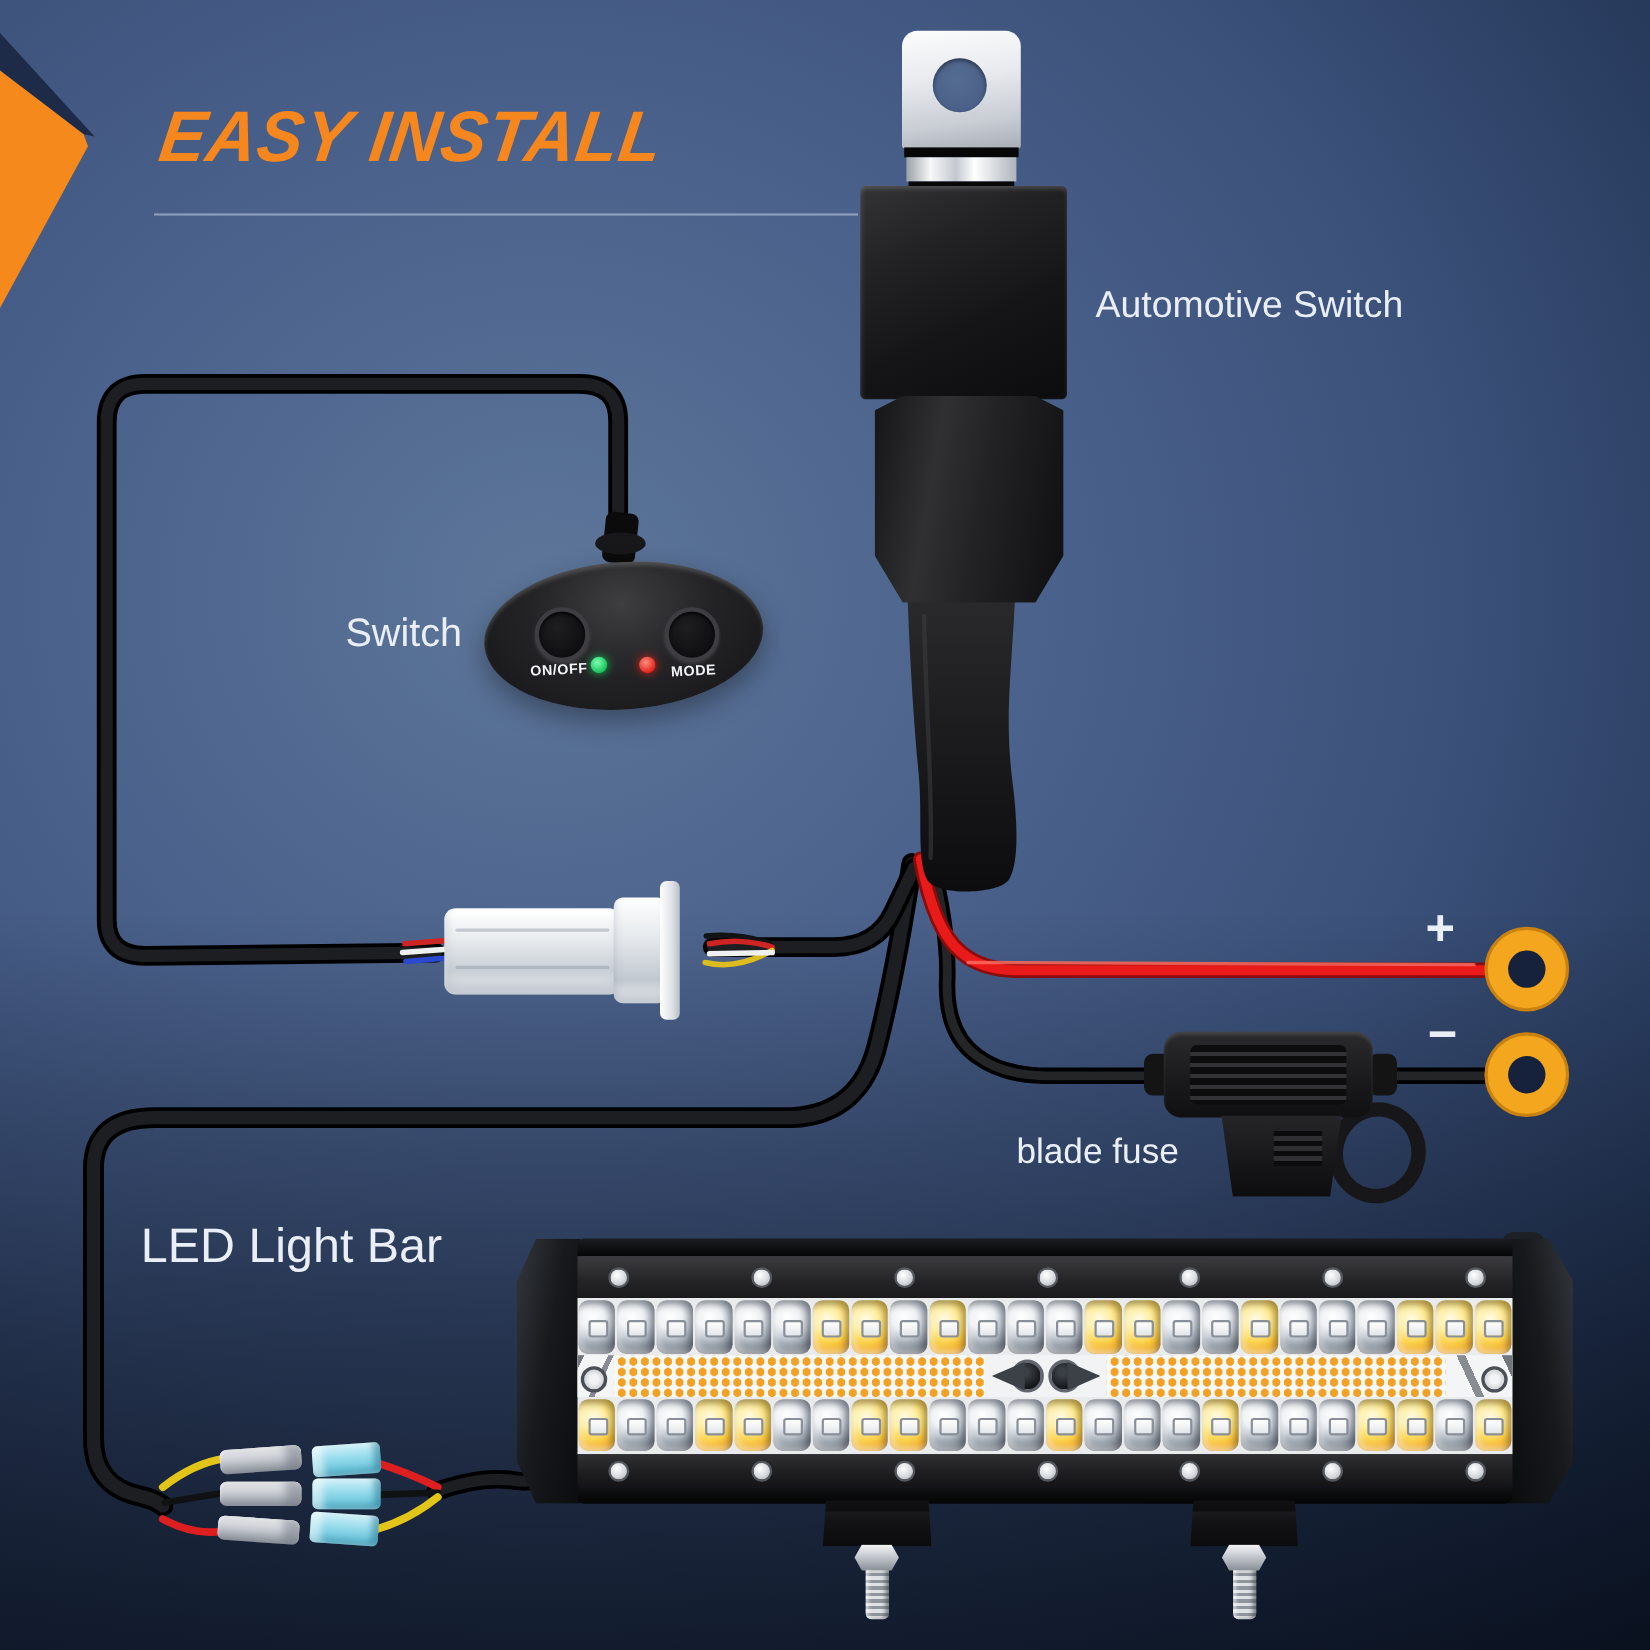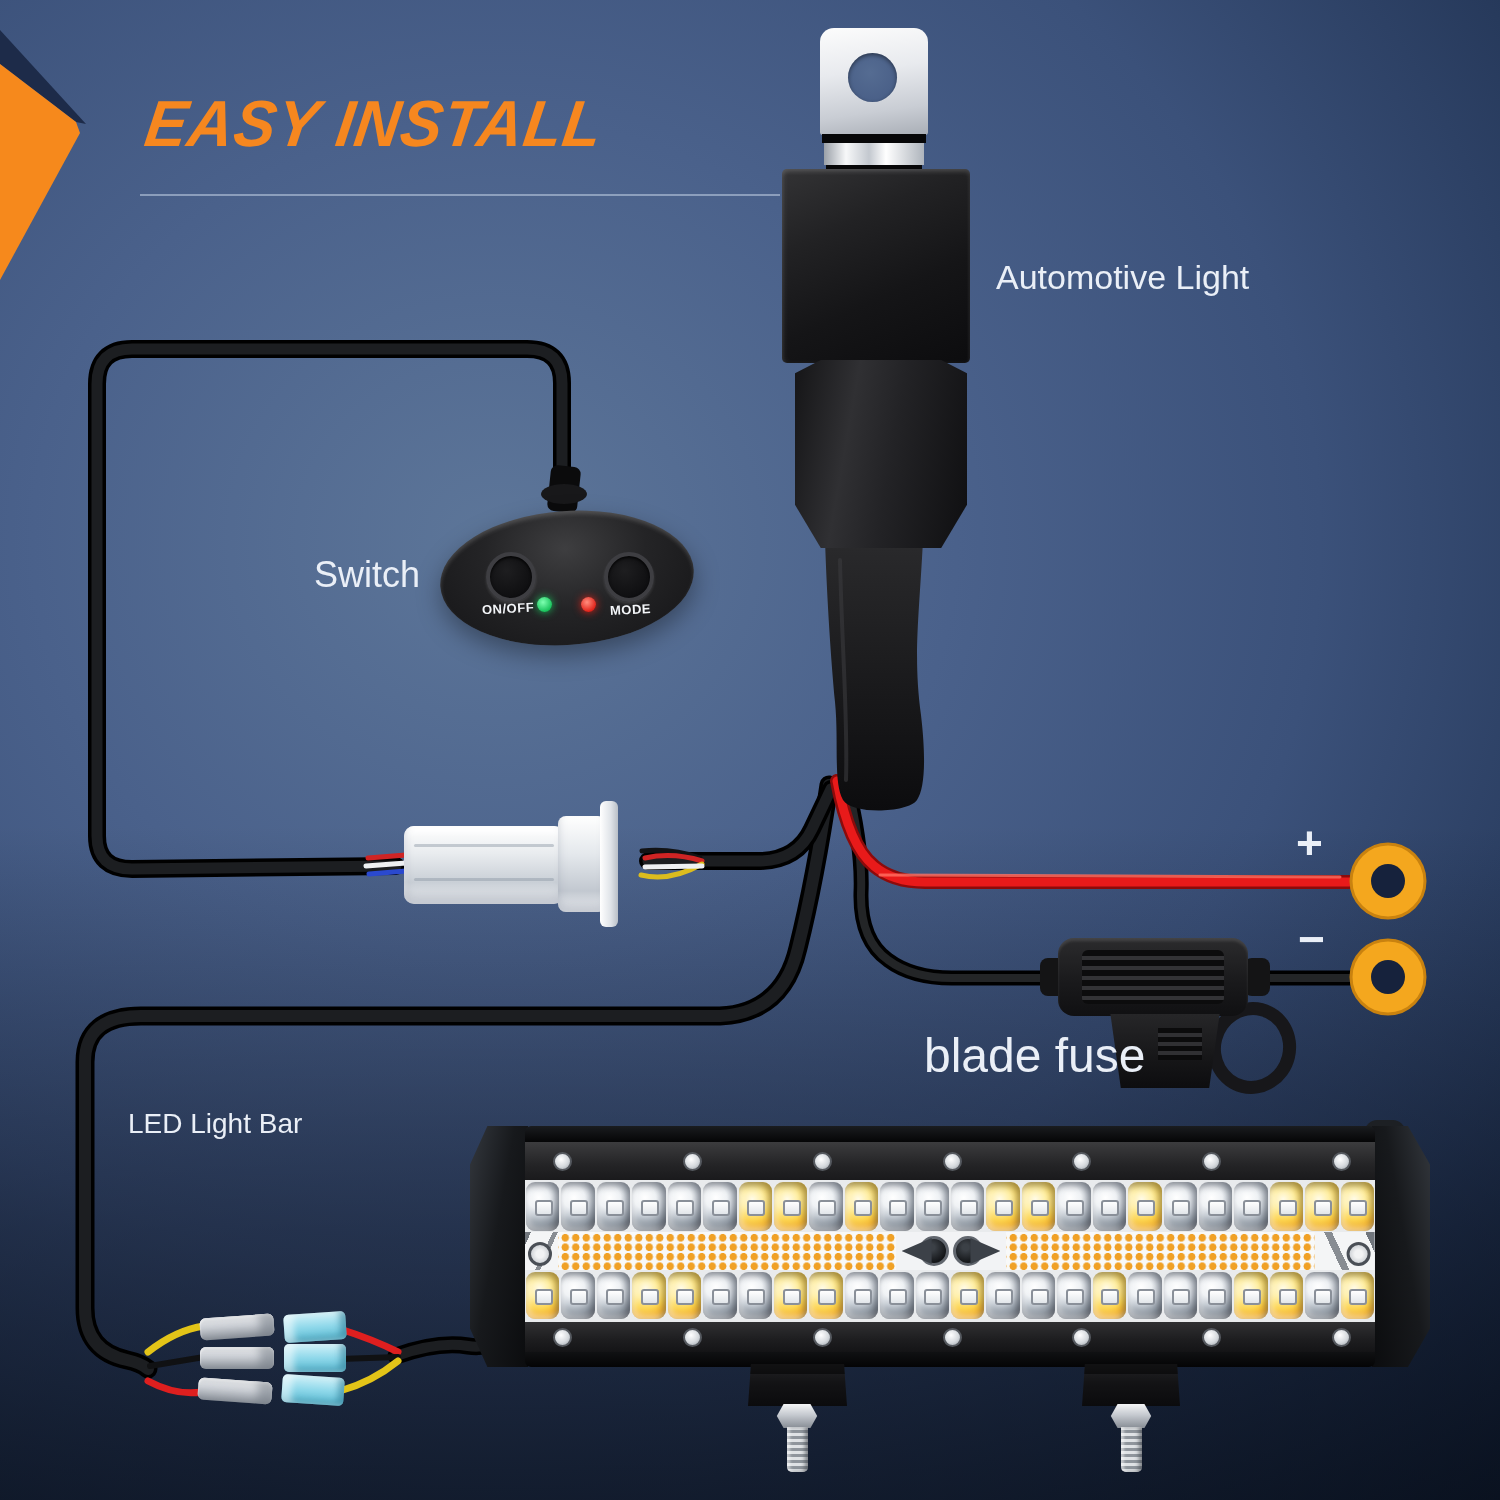--- a/index.html
+++ b/index.html
@@ -13,22 +13,22 @@
   .ribbon-svg{left:0;top:0;}
   
   .title{left:146px;top:86px;font-size:65px;font-weight:bold;font-style:italic;
     letter-spacing:1px;color:#f6871f;transform:skewX(-8deg) scaleX(.96);transform-origin:left;
     white-space:nowrap;}
   .rule{left:140px;top:194px;width:640px;height:2px;background:rgba(195,209,230,.55);}
   
   .lbl{color:#eaeff7;white-space:nowrap;}
   .lbl-relay{left:996px;top:258px;font-size:34px;}
   .lbl-switch{left:314px;top:554px;font-size:36px;}
-  .lbl-fuse{left:924px;top:1028px;font-size:48px;}
-  .lbl-bar{left:128px;top:1108px;font-size:28px;}
+  .lbl-fuse{left:924px;top:1028px;font-size:32px;}
+  .lbl-bar{left:128px;top:1108px;font-size:44px;}
   .lbl-plus{left:1296px;top:816px;font-size:46px;font-weight:bold;}
   .lbl-minus{left:1298px;top:912px;font-size:46px;font-weight:bold;}
   
   svg.wires{left:0;top:0;}
   
   .bracket{left:820px;top:28px;width:108px;height:107px;border-radius:14px 14px 3px 3px;
     background:linear-gradient(172deg,#fcfcfc 0%,#e8eaee 40%,#c9cdd4 75%,#a9aeb6 100%);}
   .bracket-hole{left:28px;top:25px;width:49px;height:49px;border-radius:50%;
     background:radial-gradient(circle at 45% 40%,#556c92 0%,#4a6088 70%,#41567c 100%);
     box-shadow:inset 0 2px 4px rgba(0,0,0,.45);}
@@ -230,21 +230,21 @@
   </svg>
 
   <div class="abs bracket">
     <div class="abs bracket-hole"></div>
   </div>
   <div class="abs neck-dark1"></div>
   <div class="abs neck-silver"></div>
   <div class="abs neck-dark2"></div>
   <div class="abs relay-cube"></div>
   <div class="abs relay-socket"></div>
-  <div class="abs lbl lbl-relay">Automotive Light</div>
+  <div class="abs lbl lbl-relay">Automotive Switch</div>
 
   <div class="abs sw-stem"></div>
   <div class="abs sw-collar"></div>
   <div class="abs sw-pad"></div>
   <div class="abs sw-btn sw-btn1"></div>
   <div class="abs sw-btn sw-btn2"></div>
   <div class="abs sw-led sw-led-g"></div>
   <div class="abs sw-led sw-led-r"></div>
   <div class="abs sw-txt sw-txt1">ON/OFF</div>
   <div class="abs sw-txt sw-txt2">MODE</div>

